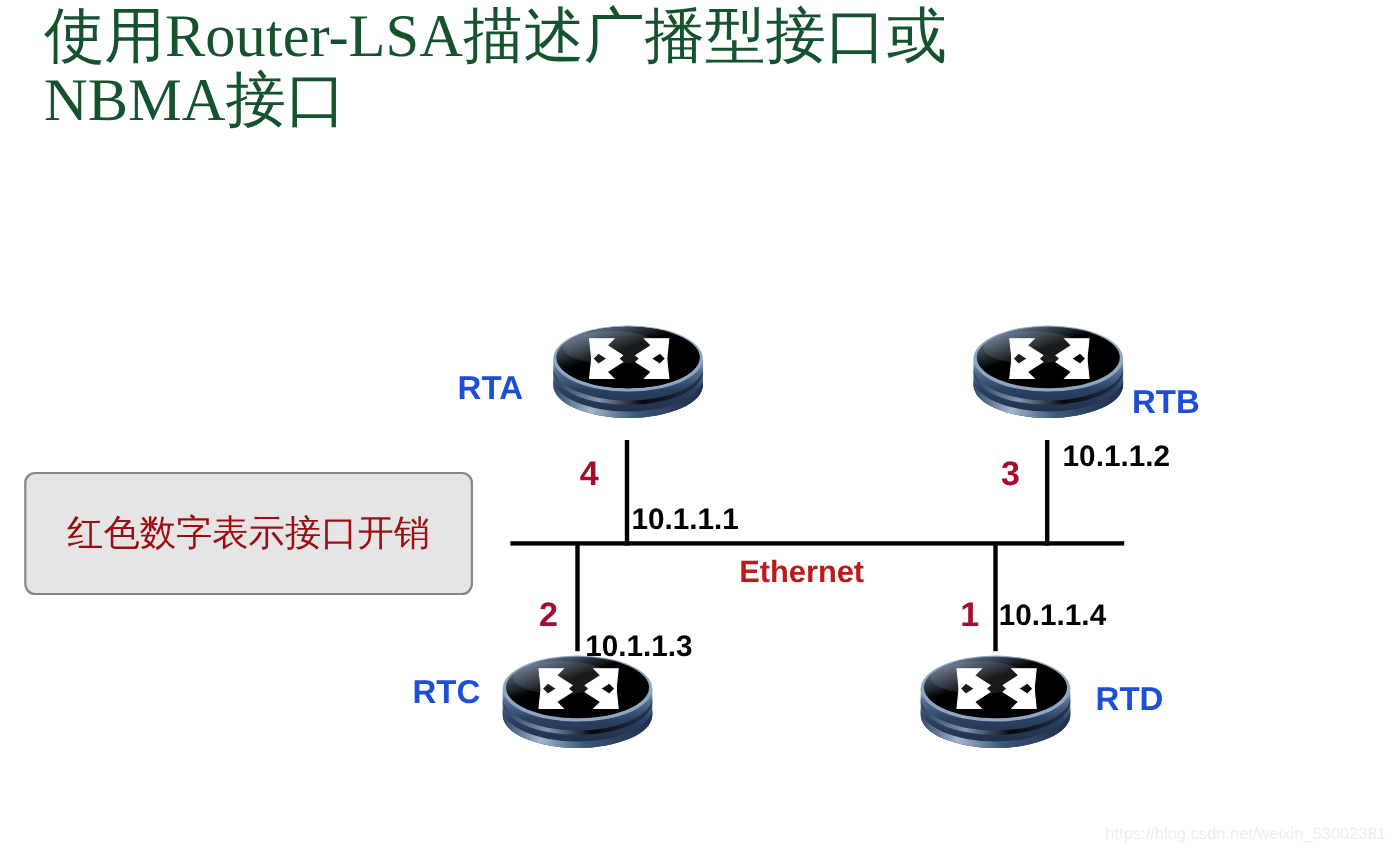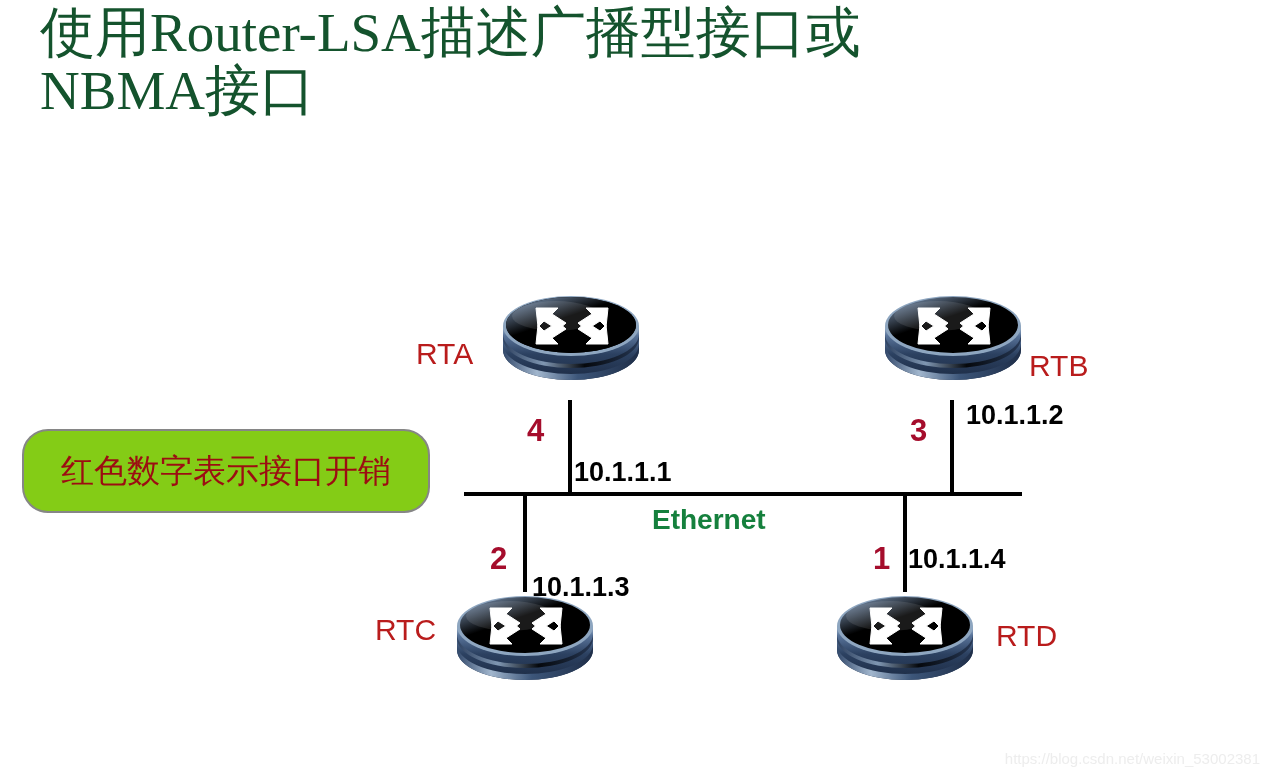--- a/index.html
+++ b/index.html
@@ -30,25 +30,25 @@
     letter-spacing: 0px;
     margin-left: 14px;
   }
 
   
   #legend-box {
     position: absolute;
     left: 22px;
     top: 429px;
     width: 408px;
-    height: 84px;
+    height: 112px;
     border: 2px solid #868686;
-    border-radius: 26px;
+    border-radius: 10px;
     box-sizing: border-box;
-    background: #84cc16;
+    background: #e5e5e5;
     display: flex;
     align-items: center;
     justify-content: center;
   }
   #legend-text {
     color: #9C0D12;
     font-family: "Liberation Serif", serif;
     font-size: 33px;
     line-height: 1;
     white-space: nowrap;
@@ -67,45 +67,46 @@
   .router {
     position: absolute;
     width: 150px;
     height: 120px;
   }
   .router svg { display: block; width: 150px; height: 120px; }
 
   
   .rt-label {
     position: absolute;
-    color: #b91c1c;
-    font-family: "Liberation Sans", sans-serif;
-    font-weight: normal;
+    color: #1d4ed8;
+    font-family: "Liberation Sans", sans-serif;
+    font-weight: bold;
     font-size: 30px;
     line-height: 1;
     white-space: nowrap;
     text-align: center;
   }
 
   
   .bus, .stub {
     position: absolute;
     background: #000000;
   }
   .bus { height: 4px; }
   .stub { width: 4px; }
 
   #ethernet-label {
     position: absolute;
-    color: #15803d;
+    color: #b91c1c;
     font-family: "Liberation Sans", sans-serif;
     font-weight: bold;
     font-size: 28px;
     line-height: 1;
     white-space: nowrap;
+    margin-left: 20px;
   }
 
   
   .cost {
     position: absolute;
     color: #A50D2C;
     font-family: "Liberation Sans", sans-serif;
     font-weight: bold;
     font-size: 31px;
     line-height: 1;

